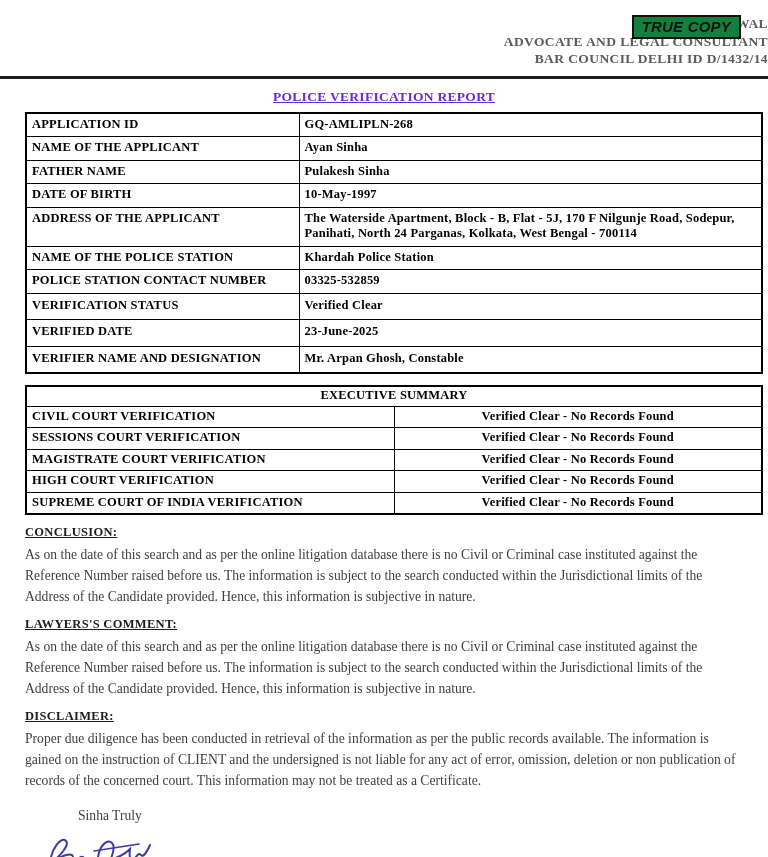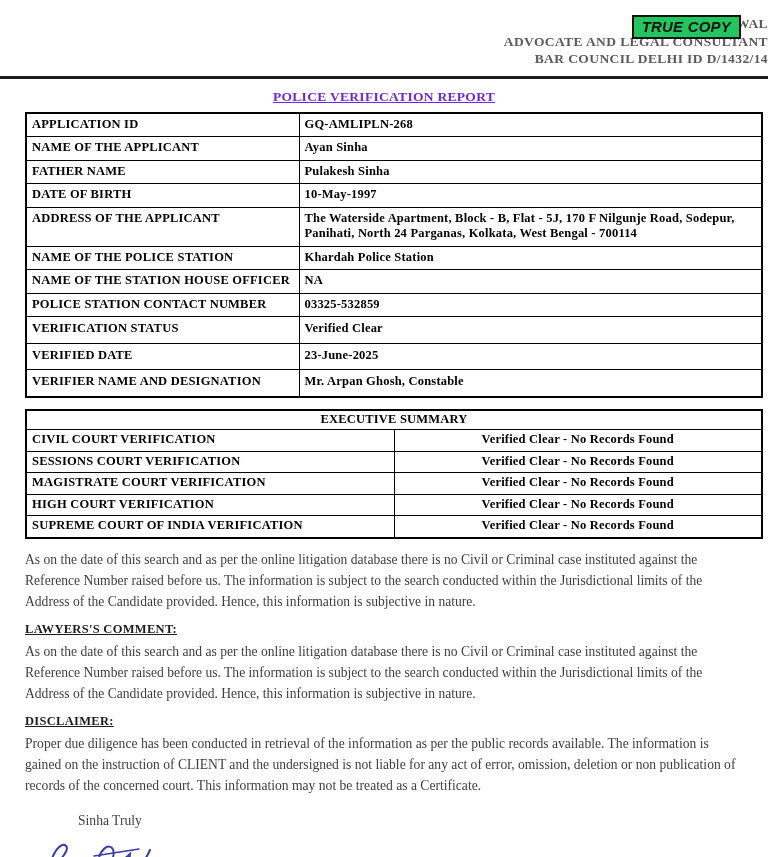--- a/index.html
+++ b/index.html
@@ -11,21 +11,21 @@
   .letterhead { padding-top: 15px; text-align: right; }
   .letterhead .lh-line {
     font-weight: bold; color: #5a5a5a; font-size: 13.5px; line-height: 17.5px;
     letter-spacing: 0.4px;
   }
   .stamp {
     position: absolute; top: 15px; right: 27px;
     border: 2px solid #111; padding: 1px 8px 2px 8px;
     font-family: "Liberation Sans", sans-serif;
     font-style: italic; font-weight: bold; font-size: 15px; color: #111;
-    letter-spacing: 0.2px; background: #22c55e;
+    letter-spacing: 0.2px; background: #15803d;
   }
   .rule { margin-top: 8px; height: 3px; background: #1d1d1d; width: 768px; }
 
   
   .doc-title {
     text-align: center; font-size: 13.5px; font-weight: bold; color: #6d28d9;
     text-decoration: underline; margin-top: 10px; letter-spacing: 0.3px;
   }
 
   
@@ -91,24 +91,20 @@
       </tr>
       <tr>
         <td class="col-label">ADDRESS OF THE APPLICANT</td>
         <td>The Waterside Apartment, Block - B, Flat - 5J, 170 F Nilgunje Road, Sodepur, Panihati, North 24 Parganas, Kolkata, West Bengal - 700114</td>
       </tr>
       <tr>
         <td class="col-label">NAME OF THE POLICE STATION</td>
         <td>Khardah Police Station</td>
       </tr>
       <tr>
-        <td class="col-label">NAME OF THE STATION HOUSE OFFICER</td>
-        <td>NA</td>
-      </tr>
-      <tr>
         <td class="col-label">POLICE STATION CONTACT NUMBER</td>
         <td>03325-532859</td>
       </tr>
       <tr class="row-tall">
         <td class="col-label">VERIFICATION STATUS</td>
         <td>Verified Clear</td>
       </tr>
       <tr class="row-tall">
         <td class="col-label">VERIFIED DATE</td>
         <td>23-June-2025</td>
@@ -142,20 +138,21 @@
         <td class="val">Verified Clear - No Records Found</td>
       </tr>
       <tr>
         <td class="col-label">SUPREME COURT OF INDIA VERIFICATION</td>
         <td class="val">Verified Clear - No Records Found</td>
       </tr>
     </tbody>
   </table>
 
   <div class="section">
+    <div class="section-heading">CONCLUSION:</div>
     <div class="section-body">As on the date of this search and as per the online litigation database there is no Civil or Criminal case instituted against the Reference Number raised before us. The information is subject to the search conducted within the Jurisdictional limits of the Address of the Candidate provided. Hence, this information is subjective in nature.</div>
   </div>
 
   <div class="section">
     <div class="section-heading">LAWYERS'S COMMENT:</div>
     <div class="section-body">As on the date of this search and as per the online litigation database there is no Civil or Criminal case instituted against the Reference Number raised before us. The information is subject to the search conducted within the Jurisdictional limits of the Address of the Candidate provided. Hence, this information is subjective in nature.</div>
   </div>
 
   <div class="section">
     <div class="section-heading">DISCLAIMER:</div>

